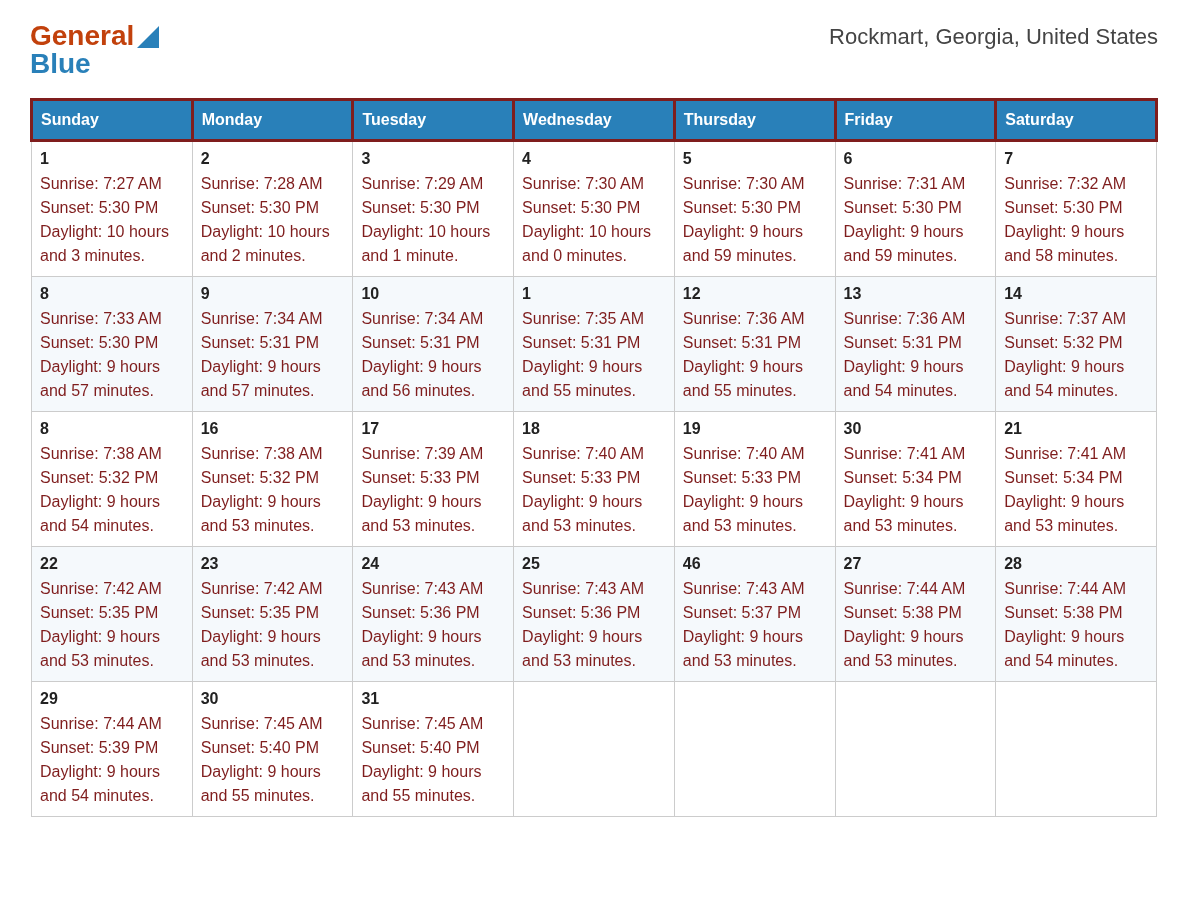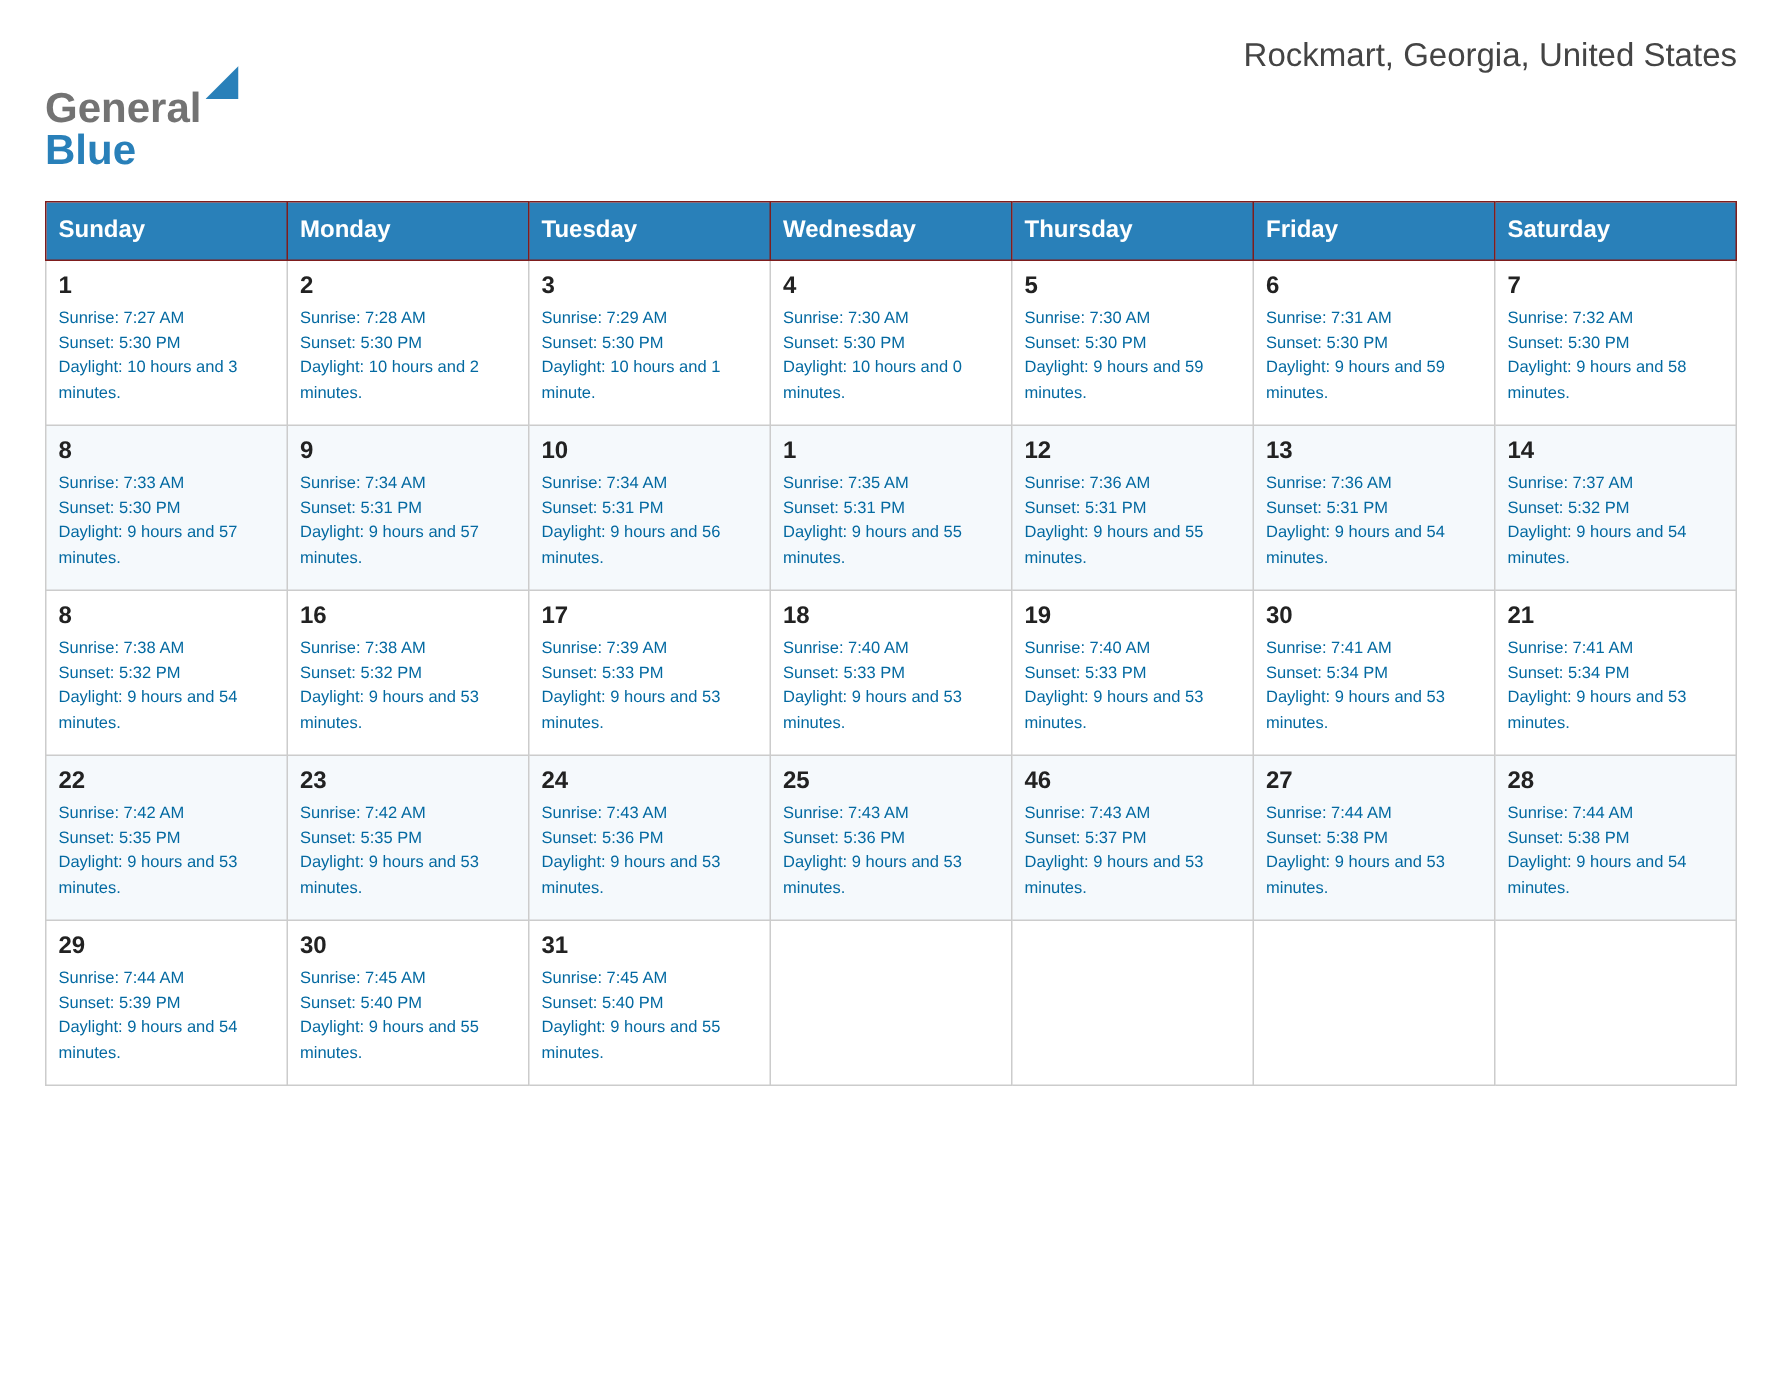--- a/index.html
+++ b/index.html
@@ -44,21 +44,21 @@
       border-collapse: collapse;
       table-layout: fixed;
     }
     thead th {
       background-color: #2980b9;
       color: #fff;
       font-size: 16px;
       font-weight: bold;
       padding: 10px 8px;
       text-align: left;
-      border: 1px solid #7f1d1d;
+      border: 3px solid #7f1d1d;
     }
     tbody td {
       vertical-align: top;
       padding: 8px 8px;
       border: 1px solid #ccc;
       font-size: 13px;
       color: #222;
       height: 110px;
     }
     tbody tr:nth-child(odd) td {
@@ -67,35 +67,35 @@
     tbody tr:nth-child(even) td {
       background-color: #f5f9fc;
     }
     .day-number {
       font-size: 16px;
       font-weight: bold;
       display: block;
       margin-bottom: 4px;
     }
     .day-info {
-      font-size: 11px;
+      font-size: 16px;
       line-height: 1.5;
-      color: #0369a1;
+      color: #7f1d1d;
     }
     .empty-cell {
       background: #fff !important;
     }
   </style>
 </head>
 <body>
 
 <div class="header-area">
   <div class="logo-wrapper">
     <div class="logo-line1">
-      <span style="font-size:28px;font-weight:bold;color:#737373;margin-top:36px;">General</span>
+      <span style="font-size:28px;font-weight:bold;color:#c2410c;">General</span>
       <svg width="22" height="22" viewBox="0 0 22 22" style="margin-left:3px;margin-top:2px;">
         <polygon points="0,22 22,22 22,0" fill="#2980b9"></polygon>
       </svg>
     </div>
     <div style="font-size:28px;font-weight:bold;color:#2980b9;margin-top:-4px;text-align:right;">Blue</div>
   </div>
   <div class="title-area">
     <div class="location-title">Rockmart, Georgia, United States</div>
   </div>
 </div>

